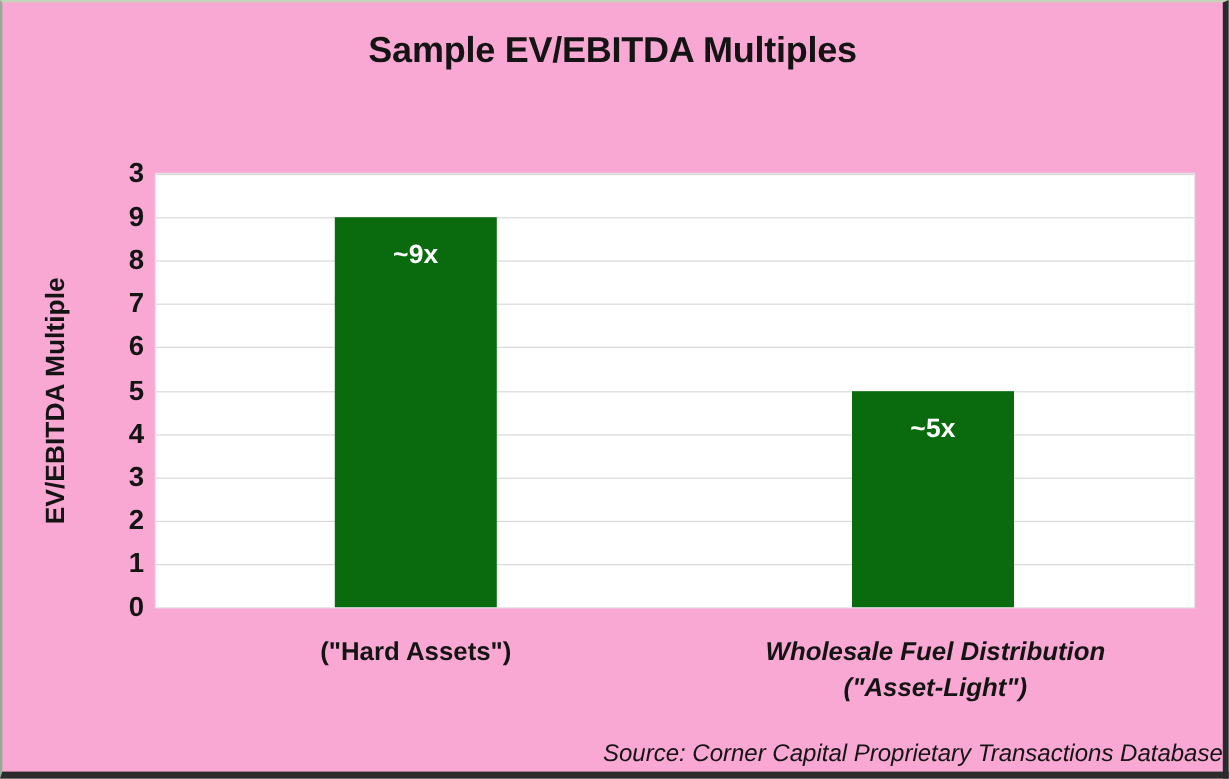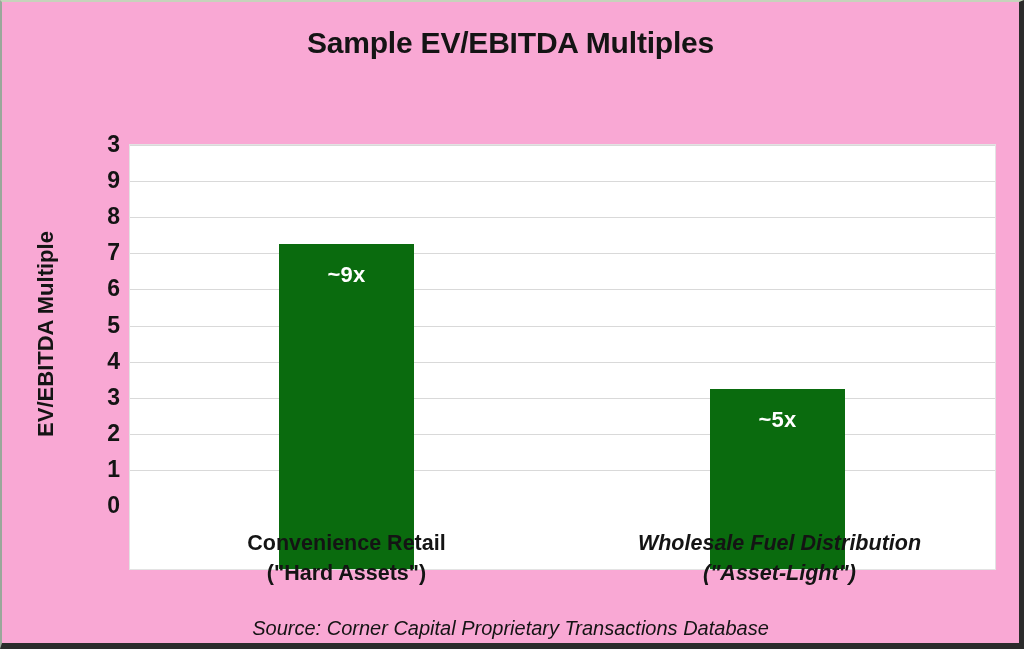--- a/index.html
+++ b/index.html
@@ -55,21 +55,21 @@
     color: #141414;
     white-space: nowrap;
   }
 
   
   #plot-area {
     position: absolute;
     left: 128px;
     top: 143px;
     width: 865px;
-    height: 424px;
+    height: 361px;
     background: #ffffff;
     box-shadow: 0 0 0 1px #e3e3e3;
   }
 
   .gridline {
     position: absolute;
     left: 0;
     width: 100%;
     height: 1px;
     background: #d9d9d9;
@@ -134,21 +134,21 @@
   .xcat span {
     display: block;
   }
 
   
   #source-note {
     position: absolute;
     left: 0;
     top: 615px;
     width: 1017px;
-    text-align: center;
+    text-align: right;
     font-style: italic;
     font-size: 20px;
     color: #141414;
   }
 </style>
 </head>
 <body>
 
 <div id="slide">
 
@@ -188,21 +188,20 @@
       <div class="bar-label">~9x</div>
     </div>
 
     <div class="bar" id="bar-1" style="left: 580px; width: 135px; height: 180.5px; background: rgb(10, 107, 14);">
       <div class="bar-label">~5x</div>
     </div>
   </div>
 
   <div id="x-labels">
     <div class="xcat" style="left:0px; width:433px;">
-      <span>Convenience Retail</span>
       <span>("Hard Assets")</span>
     </div>
     <div class="xcat" style="left:433px; width:433px;font-style:italic;">
       <span>Wholesale Fuel Distribution</span>
       <span>("Asset-Light")</span>
     </div>
   </div>
 
   <div id="source-note">Source: Corner Capital Proprietary Transactions Database</div>
 

